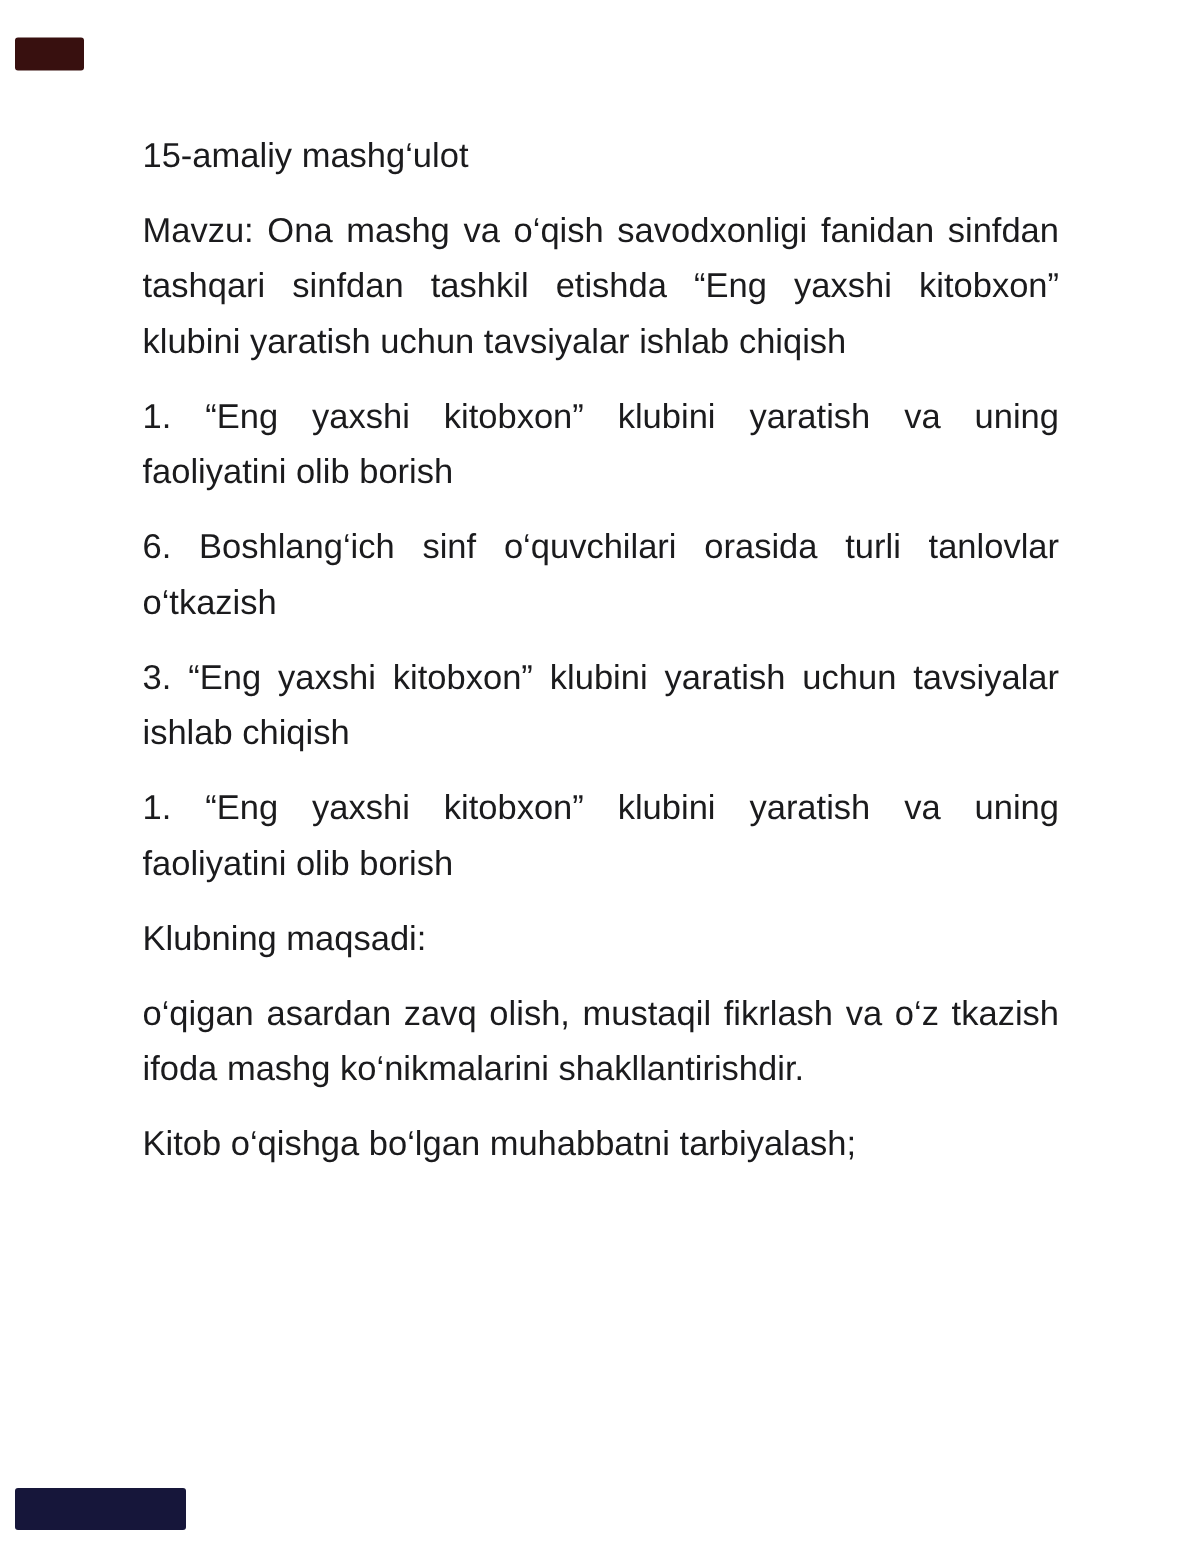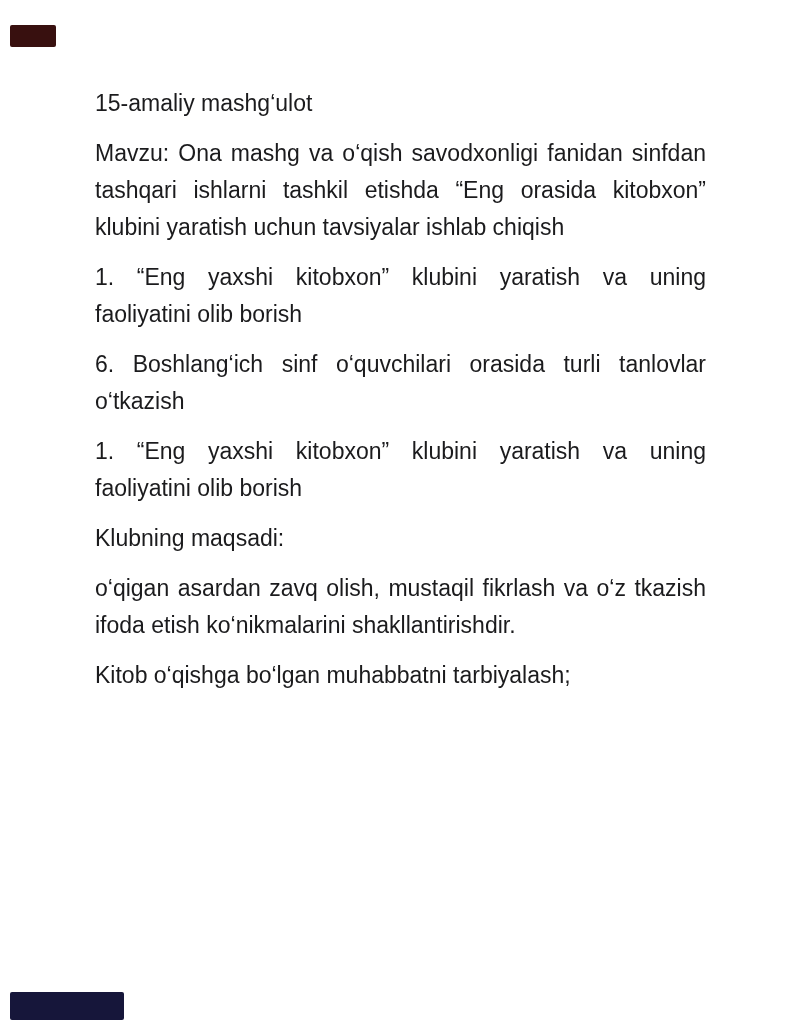--- a/index.html
+++ b/index.html
@@ -50,41 +50,45 @@
 
 <div class="page">
   <div class="corner-mark" id="mark-top-left" style="left: 10px; top: 25px; width: 46px; height: 22px; background: rgb(56, 16, 15);"></div>
 
   <div class="content" id="doc-content" style="color: rgb(27, 27, 29);">
       <div class="para">
         <div class="line">15-amaliy mashg‘ulot</div>
       </div>
       <div class="para">
         <div class="line stretch">Mavzu: Ona mashg va o‘qish savodxonligi fanidan sinfdan</div>
-        <div class="line stretch">tashqari ishlarni tashkil etishda “Eng orasida kitobxon”</div>
+        <div class="line stretch">tashqari sinfdan tashkil etishda “Eng yaxshi kitobxon”</div>
         <div class="line">klubini yaratish uchun tavsiyalar ishlab chiqish</div>
       </div>
       <div class="para">
         <div class="line stretch">1. “Eng yaxshi kitobxon” klubini yaratish va uning</div>
         <div class="line">faoliyatini olib borish</div>
       </div>
       <div class="para">
         <div class="line stretch">6. Boshlang‘ich sinf o‘quvchilari orasida turli tanlovlar</div>
         <div class="line">o‘tkazish</div>
       </div>
       <div class="para">
+        <div class="line stretch">3. “Eng yaxshi kitobxon” klubini yaratish uchun tavsiyalar</div>
+        <div class="line">ishlab chiqish</div>
+      </div>
+      <div class="para">
         <div class="line stretch">1. “Eng yaxshi kitobxon” klubini yaratish va uning</div>
         <div class="line">faoliyatini olib borish</div>
       </div>
       <div class="para">
         <div class="line">Klubning maqsadi:</div>
       </div>
       <div class="para">
         <div class="line stretch">o‘qigan asardan zavq olish, mustaqil fikrlash va o‘z tkazish</div>
-        <div class="line">ifoda etish ko‘nikmalarini shakllantirishdir.</div>
+        <div class="line">ifoda mashg ko‘nikmalarini shakllantirishdir.</div>
       </div>
       <div class="para">
         <div class="line">Kitob o‘qishga bo‘lgan muhabbatni tarbiyalash;</div>
       </div>
     </div>
 
   <div class="corner-mark" id="mark-bottom-left" style="left: 10px; top: 992px; width: 114px; height: 28px; background: rgb(22, 22, 58);"></div>
 </div>
 
 </body></html>

